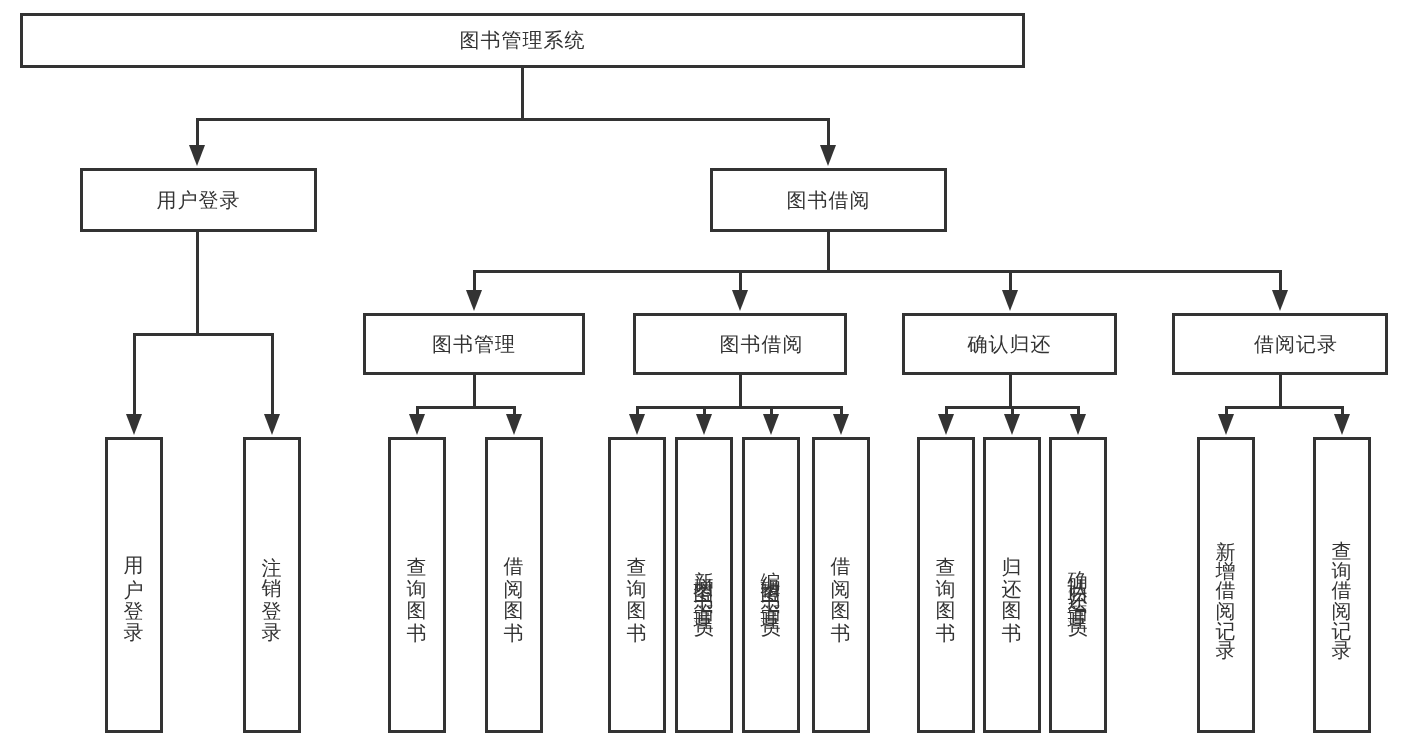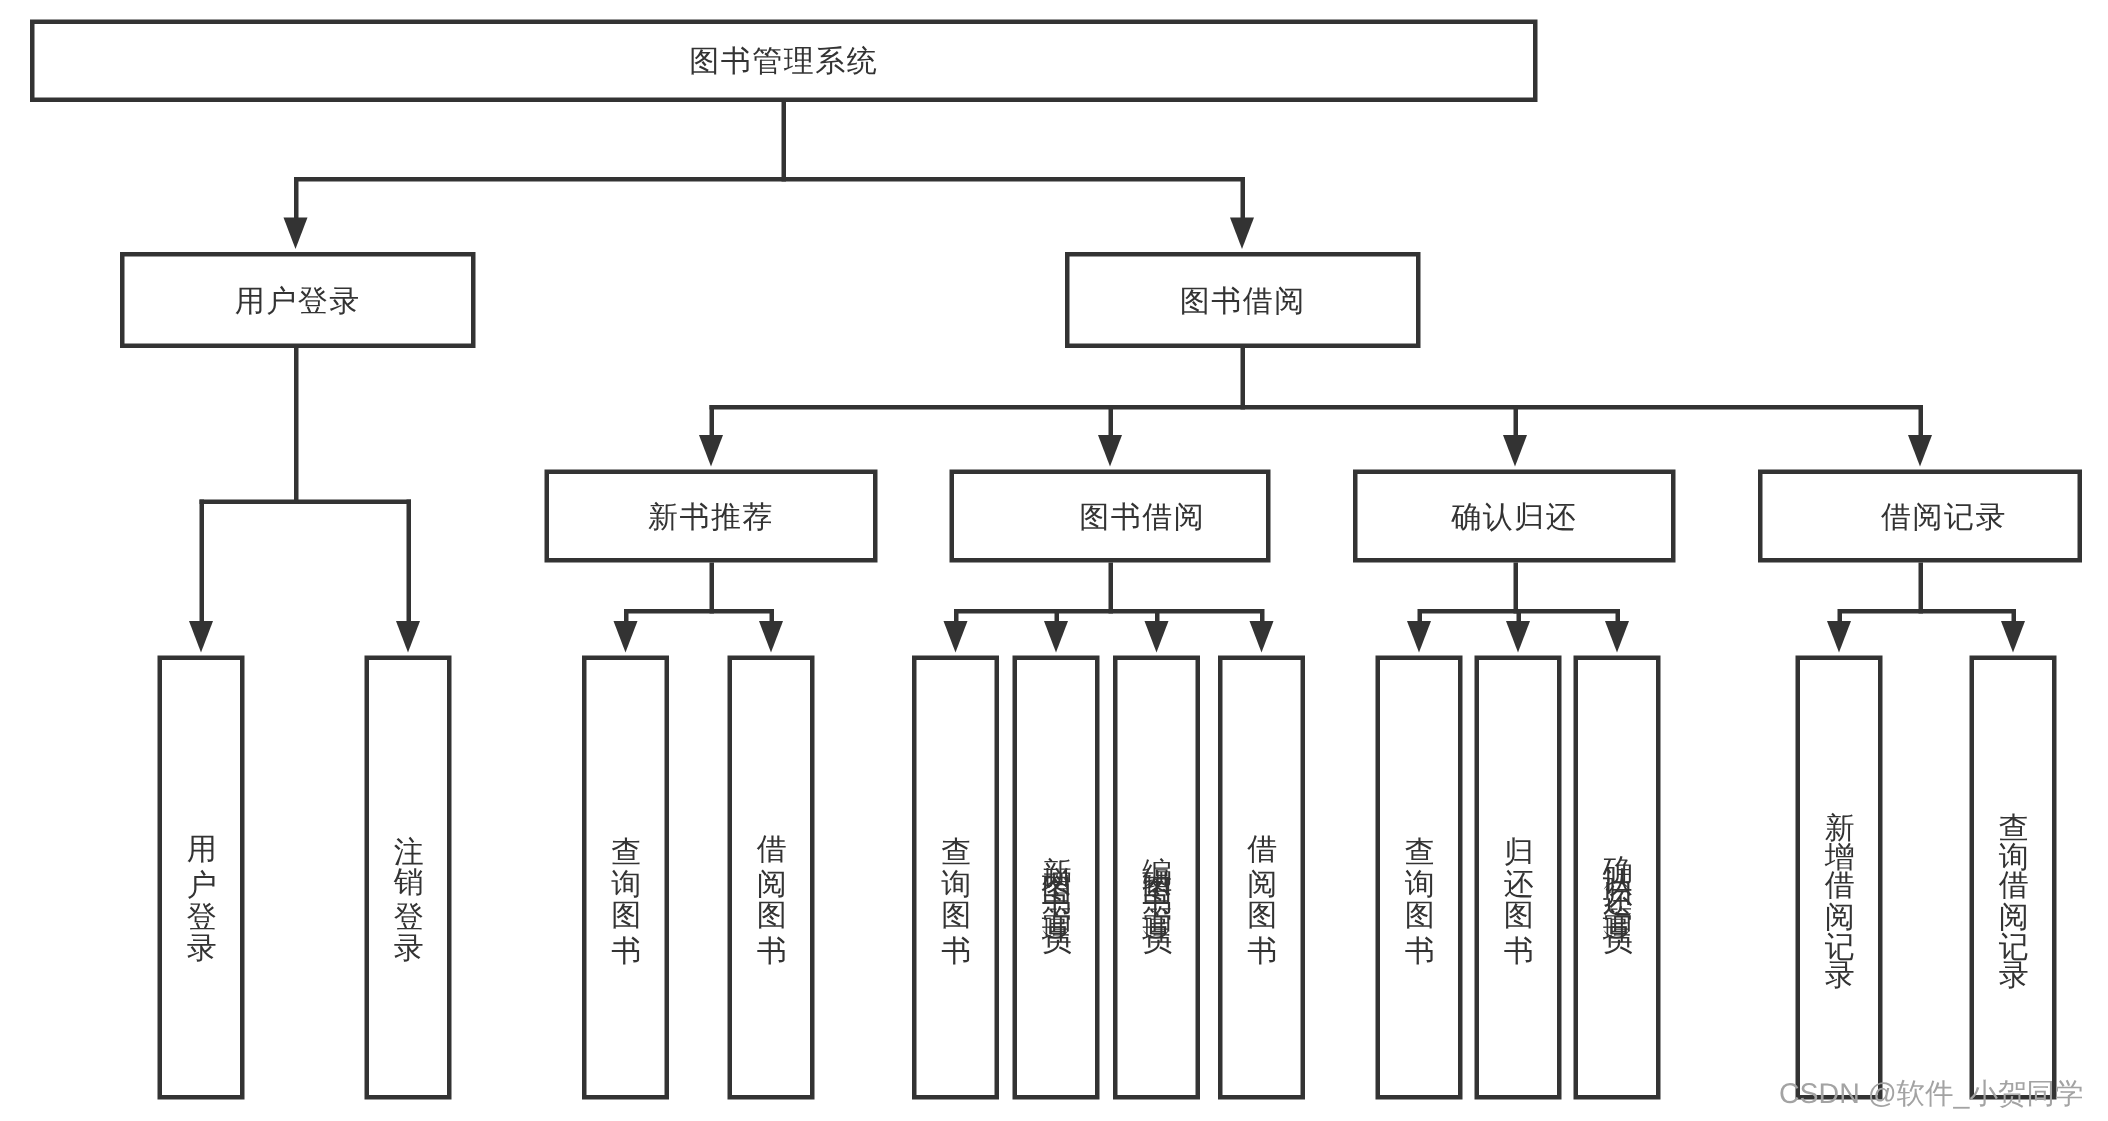--- a/index.html
+++ b/index.html
@@ -33,21 +33,21 @@
   </div>
 
   <div class="box" style="left:80px; top:168px; width:237px; height:64px;">
     <span>用户登录</span>
   </div>
   <div class="box" style="left:710px; top:168px; width:237px; height:64px;">
     <span>图书借阅</span>
   </div>
 
   <div class="box" style="left:363px; top:313px; width:222px; height:62px;">
-    <span>新书推荐</span>
+    <span>图书管理</span>
   </div>
   <div class="box" style="left:633px; top:313px; width:214px; height:62px;padding-left:43px;">
     <span>图书借阅</span>
   </div>
   <div class="box" style="left:902px; top:313px; width:215px; height:62px;">
     <span>确认归还</span>
   </div>
   <div class="box" style="left:1172px; top:313px; width:216px; height:62px;padding-left:32px;">
     <span>借阅记录</span>
   </div>
@@ -89,21 +89,20 @@
     <span class="vlabel" style="letter-spacing: 6.66667px;">确认归还（管理员）</span>
   </div>
 
   <div class="box leaf" style="left:1197px; top:437px; width:58px; height:296px;">
     <span class="vlabel" style="letter-spacing: 20px;">新增借阅记录</span>
   </div>
   <div class="box leaf" style="left:1313px; top:437px; width:58px; height:296px;">
     <span class="vlabel" style="letter-spacing: 20px;">查询借阅记录</span>
   </div>
 
-  <div class="watermark">CSDN @软件_小贺同学</div>
 <div class="hline" style="left: 197px; top: 118px; width: 632px; height: 3px; background: rgb(51, 51, 51);"></div>
     <div class="hline" style="left: 133px; top: 333px; width: 141px; height: 3px; background: rgb(51, 51, 51);"></div>
     <div class="hline" style="left: 473px; top: 270px; width: 808px; height: 3px; background: rgb(51, 51, 51);"></div>
     <div class="hline" style="left: 417px; top: 406px; width: 98px; height: 3px; background: rgb(51, 51, 51);"></div>
     <div class="hline" style="left: 637px; top: 406px; width: 205px; height: 3px; background: rgb(51, 51, 51);"></div>
     <div class="hline" style="left: 946px; top: 406px; width: 133px; height: 3px; background: rgb(51, 51, 51);"></div>
     <div class="hline" style="left: 1226px; top: 406px; width: 117px; height: 3px; background: rgb(51, 51, 51);"></div>
     <div class="vline" style="left: 520.5px; top: 68px; width: 3px; height: 53px; background: rgb(51, 51, 51);"></div>
     <div class="vline" style="left: 195.5px; top: 232px; width: 3px; height: 104px; background: rgb(51, 51, 51);"></div>
     <div class="vline" style="left: 826.5px; top: 232px; width: 3px; height: 41px; background: rgb(51, 51, 51);"></div>

